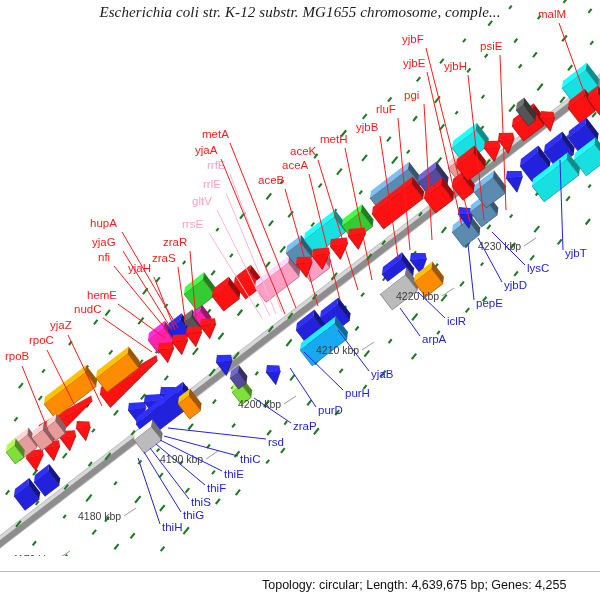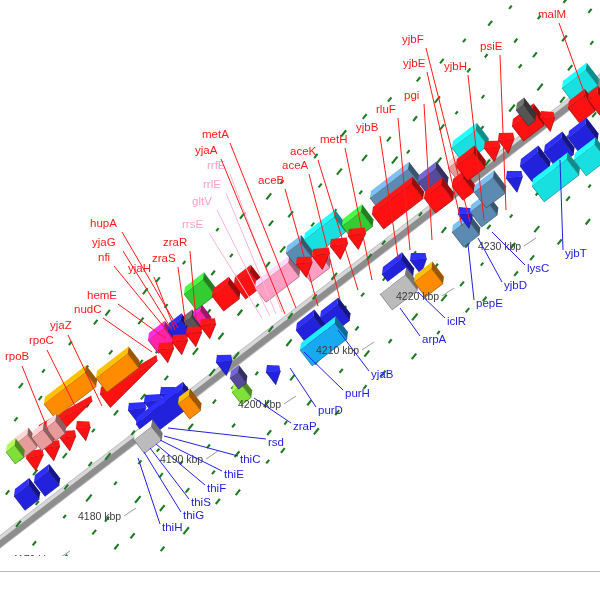--- a/index.html
+++ b/index.html
@@ -40,20 +40,21 @@
   .lead.fwd{stroke:#ff1a1a;}
   .lead.rev{stroke:#2222dd;}
   .lead.rna{stroke:#ffb6cf;}
   .lead.rule{stroke:#9a9a9a;}
 </style>
 </head>
 <body>
 
 <div id="app">
 
+  <div id="title">Escherichia coli str. K-12 substr. MG1655 chromosome, comple...</div>
 
   <div id="map">
     <svg id="mapsvg" width="600" height="556">
         <g>
           <line x1="-30" y1="565" x2="620" y2="65" stroke="#bdbdbd" stroke-width="11"></line>
           <line x1="-30" y1="567" x2="620" y2="67" stroke="#8d8d8d" stroke-width="6"></line>
           <line x1="-30" y1="561" x2="620" y2="61" stroke="#d8d8d8" stroke-width="3"></line>
         </g>
         <g>
           <line x1="-11.641215562820435" y1="407.8705060115227" x2="-7.580189486503601" y2="402.79422341612667" stroke="#1d7a22" stroke-width="2.1" stroke-linecap="butt"></line>
@@ -743,15 +744,16 @@
           <text x="504" y="289" class="lbl rev">yjbD</text>
           <line x1="525" y1="265" x2="492" y2="232" class="lead rev"></line>
           <text x="527" y="272" class="lbl rev">lysC</text>
           <line x1="563" y1="250" x2="560" y2="160" class="lead rev"></line>
           <text x="565" y="257" class="lbl rev">yjbT</text>
         </g>
       </svg>
   </div>
 
   <div id="statusbar">
+    <span id="topo">Topology: circular; Length: 4,639,675 bp; Genes: 4,255</span>
   </div>
 
 </div>
 
 </body></html>

